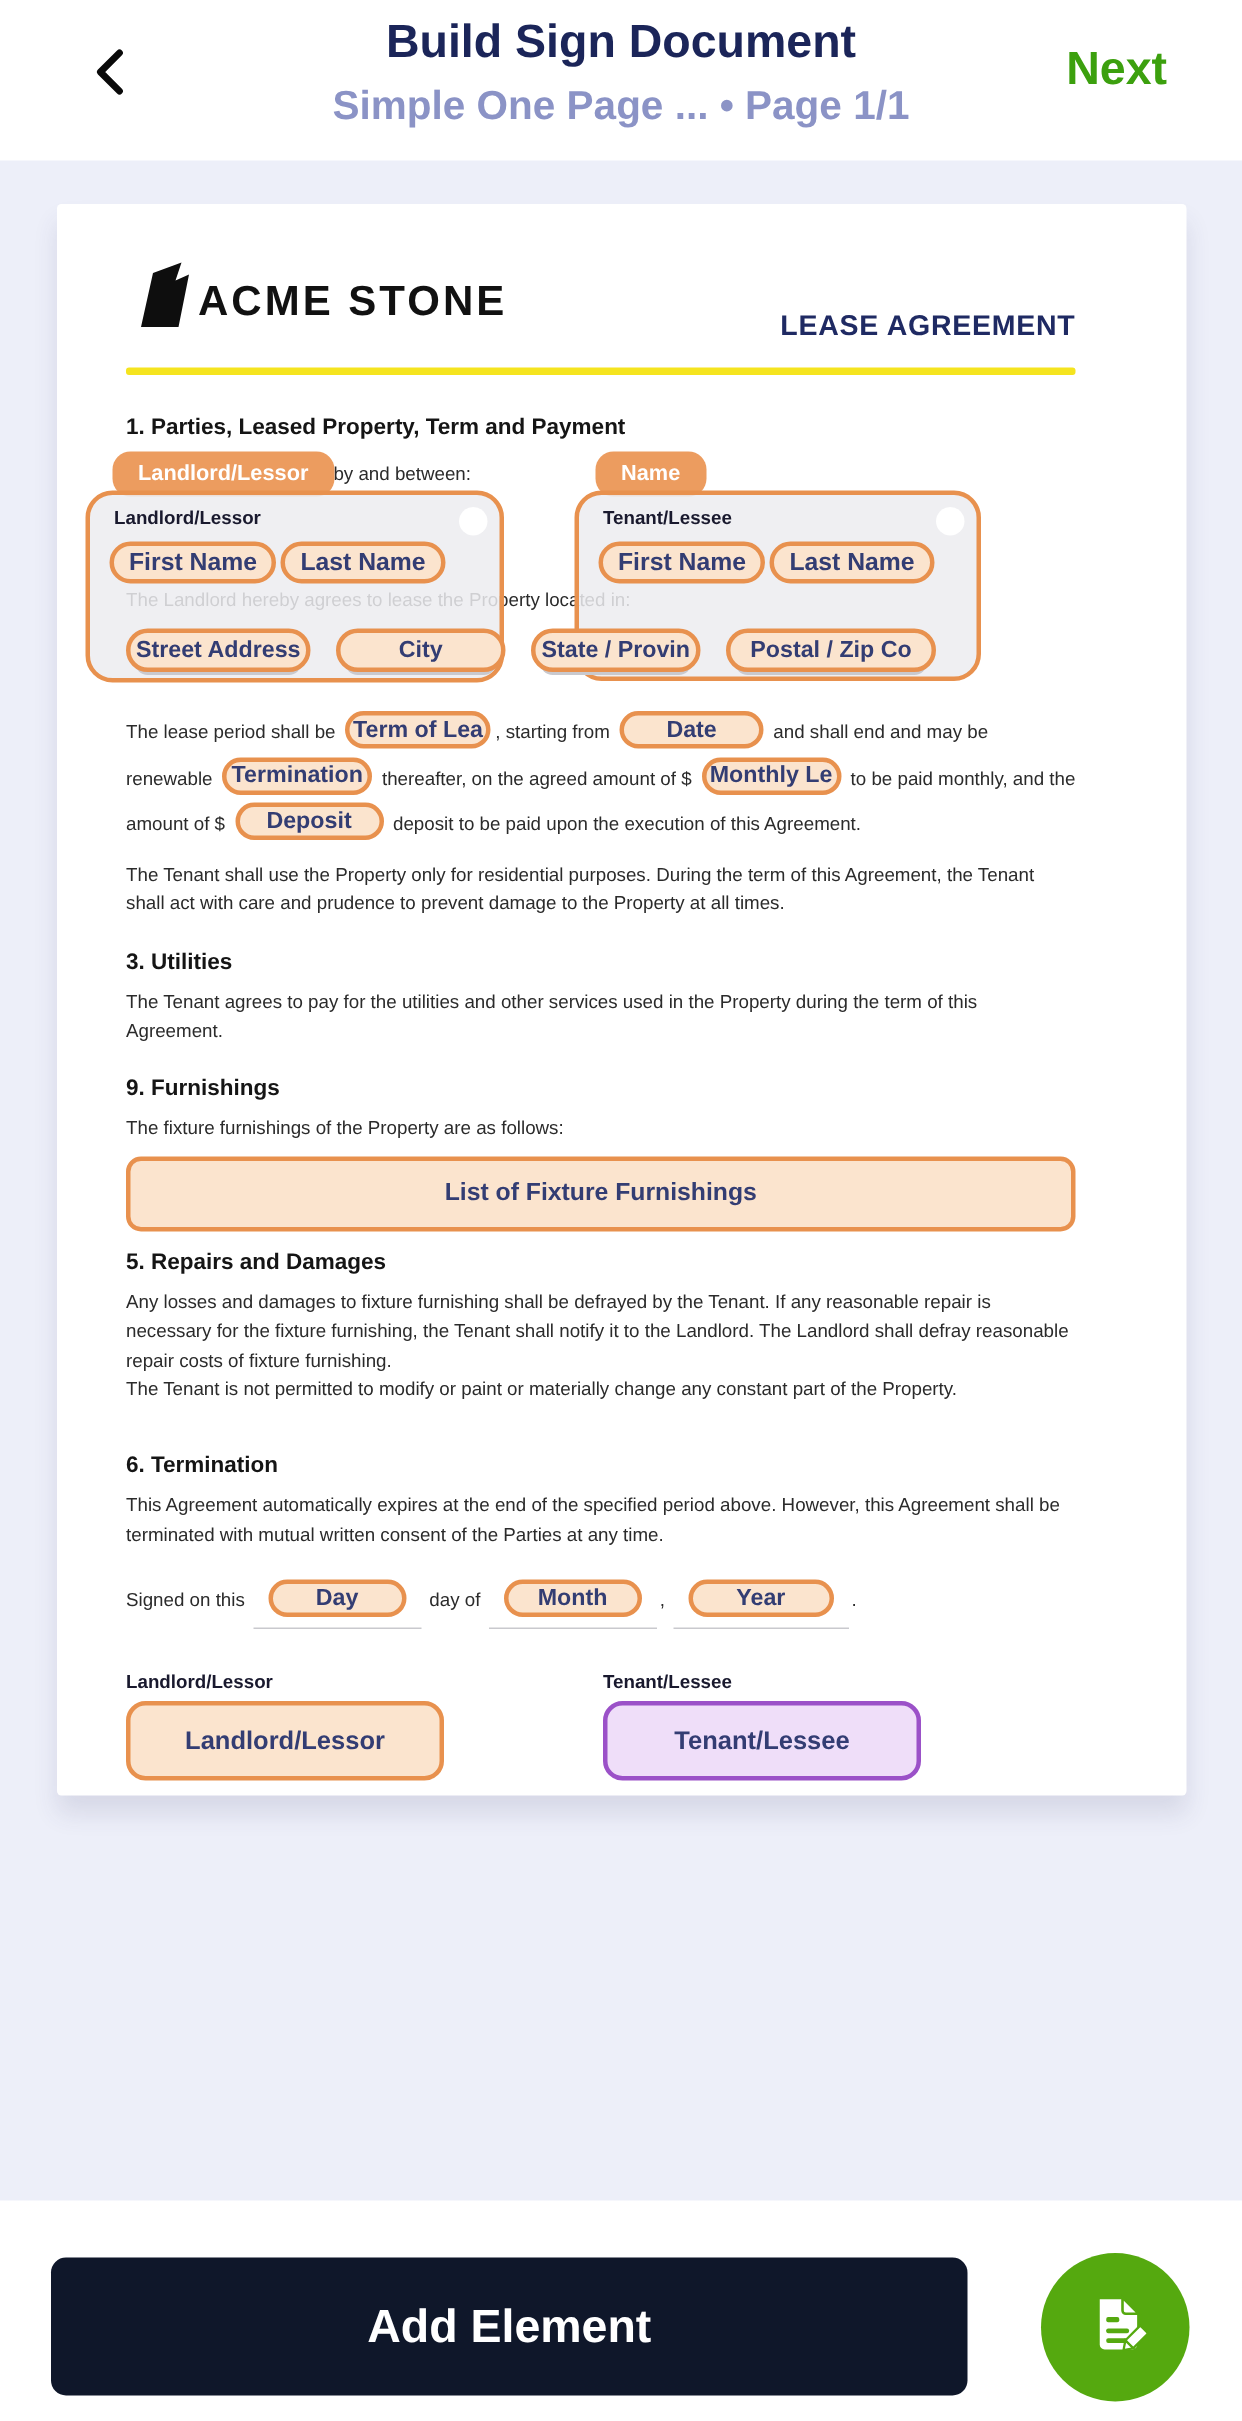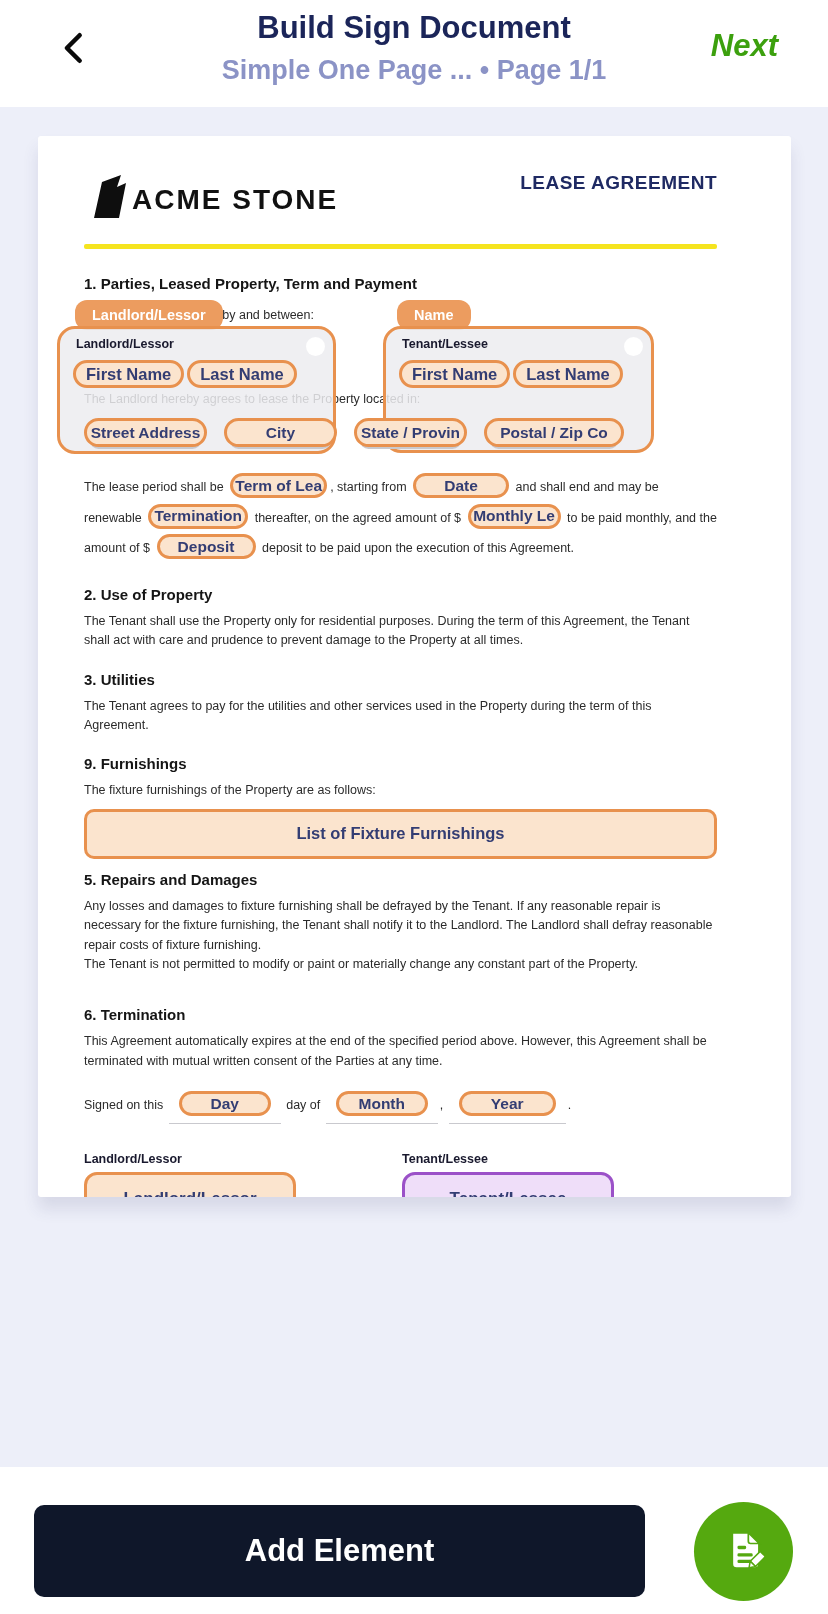--- a/index.html
+++ b/index.html
@@ -23,33 +23,33 @@
   .nav-title {
     position:absolute; top:10px; left:0; width:100%;
     text-align:center; font-size:31px; font-weight:bold; color:#1B2559;
   }
   .nav-subtitle {
     position:absolute; top:55px; left:0; width:100%;
     text-align:center; font-size:27px; font-weight:bold; color:#8B93C6;
   }
   .nav-next {
     position:absolute; right:50px; top:28px;
-    font-size:31px; font-weight:bold; color:#3CA00E; cursor:pointer;font-style:italic;
+    font-size:31px; font-weight:bold; color:#3CA00E; cursor:pointer;
   }
 
   
   .doc-card {
     position:absolute; left:38px; top:136px; width:753px; height:1061px;
     background:#FFFFFF; border-radius:3px;
     box-shadow:0 12px 16px rgba(60,60,110,0.12);
     padding:30px 74px 0 46px;
     z-index:5; overflow:hidden;
     color:#2B2B2B;
   }
-  .doc-head { display:flex; justify-content:space-between; align-items:flex-start; margin-top:6px; }
+  .doc-head { display:flex; justify-content:space-between; align-items:flex-end; margin-top:6px; }
   .brand { display:flex; align-items:center; gap:2px; }
   .brand-text { font-size:28px; font-weight:bold; letter-spacing:2px; color:#111; margin-left:-6px; }
   .doc-title { font-size:19px; font-weight:bold; color:#1F2A63; letter-spacing:.5px; }
   .yellow-rule { height:5px; background:#F5E41F; margin-top:16px; border-radius:2px; }
 
   .sec-h { font-size:15px; font-weight:bold; color:#151515; }
   .body-txt { font-size:12.5px; line-height:1.55; color:#2B2B2B; }
 
   .h-s1 { margin-top:26px; }
 
@@ -218,21 +218,20 @@
     <span>and shall end and may be renewable</span>
     <span class="pill inline w-termin">Termination</span>
     <span>thereafter, on the agreed amount of $</span>
     <span class="pill inline w-month">Monthly Le</span>
     <span>to be paid monthly, and the amount of</span>
     <span>$</span>
     <span class="pill inline w-dep">Deposit</span>
     <span>deposit to be paid upon the execution of this Agreement.</span>
   </div>
 
-  <div class="sec-h h-s2">2. Use of Property</div>
   <div class="body-txt b-s2">The Tenant shall use the Property only for residential purposes. During the term of this Agreement, the Tenant shall act with care and prudence to prevent damage to the Property at all times.</div>
 
   <div class="sec-h h-s3">3. Utilities</div>
   <div class="body-txt b-s3">The Tenant agrees to pay for the utilities and other services used in the Property during the term of this Agreement.</div>
 
   <div class="sec-h h-s4">9. Furnishings</div>
   <div class="body-txt b-s4">The fixture furnishings of the Property are as follows:</div>
   <div class="fixture-field">List of Fixture Furnishings</div>
 
   <div class="sec-h h-s5">5. Repairs and Damages</div>

